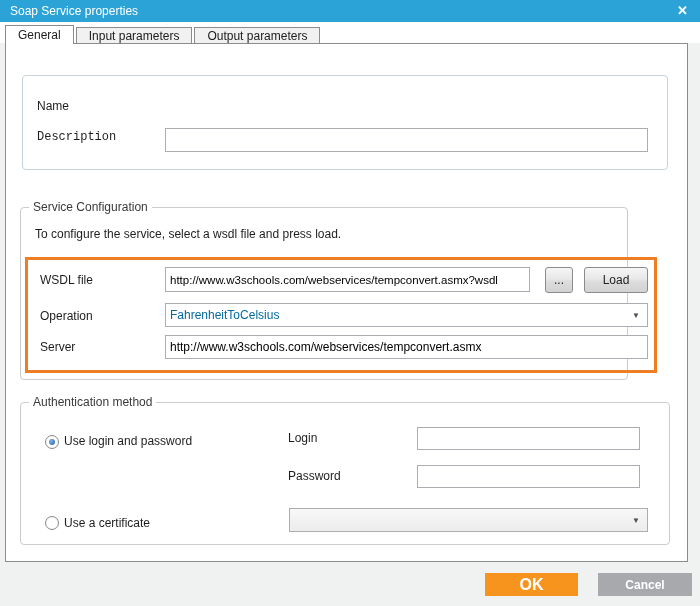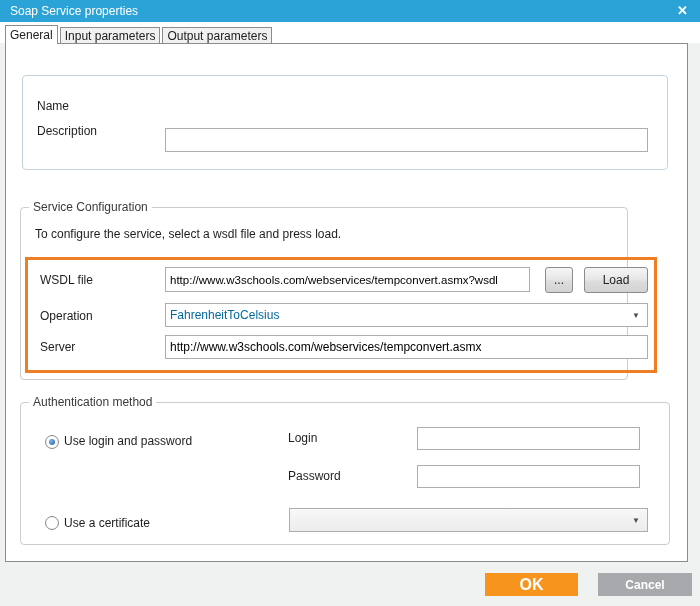--- a/index.html
+++ b/index.html
@@ -11,21 +11,21 @@
   
   .titlebar { position: absolute; left: 0; top: 0; width: 700px; height: 22px; background: #2ba3d7; }
   .titlebar .title { position: absolute; left: 10px; top: 0; line-height: 22px; color: #ffffff; font-size: 12px; }
   .close-x { position: absolute; right: 12px; top: 0; line-height: 22px; color: #ffffff; font-size: 13px; font-weight: bold; cursor: pointer; }
 
   
   .tabstrip-bg { position: absolute; left: 0; top: 22px; width: 700px; height: 21px; background: #ffffff; }
 
   
   .tabs { position: absolute; left: 5px; top: 25px; height: 19px; display: flex; align-items: flex-end; z-index: 3; }
-  .tab { height: 16px; line-height: 16px; padding: 0 4px; margin-right: 2px; margin-bottom: 1px;
+  .tab { height: 16px; line-height: 16px; padding: 0 12px; margin-right: 2px; margin-bottom: 1px;
          background: #f1f1f1; border: 1px solid #8c8c8c; border-bottom: none; color: #202020; cursor: pointer; margin-top: 8px; }
   .tab[data-active="true"] { height: 19px; line-height: 18px; margin-bottom: 0; background: #ffffff; position: relative; z-index: 4; }
 
   
   .panel { position: absolute; left: 5px; top: 43px; width: 683px; height: 519px; background: #ffffff; border: 1px solid #8c8c8c; z-index: 1; }
 
   
   .gbox1 { position: absolute; left: 22px; top: 75px; width: 646px; height: 95px; border: 1px solid #c6d3dc; border-radius: 4px; z-index: 2; }
 
   fieldset.group { position: absolute; border: 1px solid #cccccc; border-radius: 4px; background: transparent; z-index: 2; }
@@ -77,21 +77,21 @@
   <div class="tabs">
     <div class="tab" data-active="true"><span>General</span></div>
     <div class="tab" data-active="false"><span>Input parameters</span></div>
     <div class="tab" data-active="false"><span>Output parameters</span></div>
   </div>
 
   <div class="panel"></div>
 
   <div class="gbox1"></div>
   <span class="lbl" style="left:37px; top:99px;">Name</span>
-  <span class="lbl" style="left:37px; top:124px;">Description</span>
+  <span class="lbl" style="left:37px; top:130px;font-family:Liberation Mono, monospace;">Description</span>
   <input class="tbox" style="left: 165px; top: 128px; width: 483px; height: 24px;" value="">
 
   <fieldset class="group gbox2">
     <legend>Service Configuration</legend>
   </fieldset>
   <span class="lbl" style="left:35px; top:227px;">To configure the service, select a wsdl file and press load.</span>
 
   <div class="highlight"></div>
 
   <span class="lbl" style="left:40px; top:273px;">WSDL file</span>

